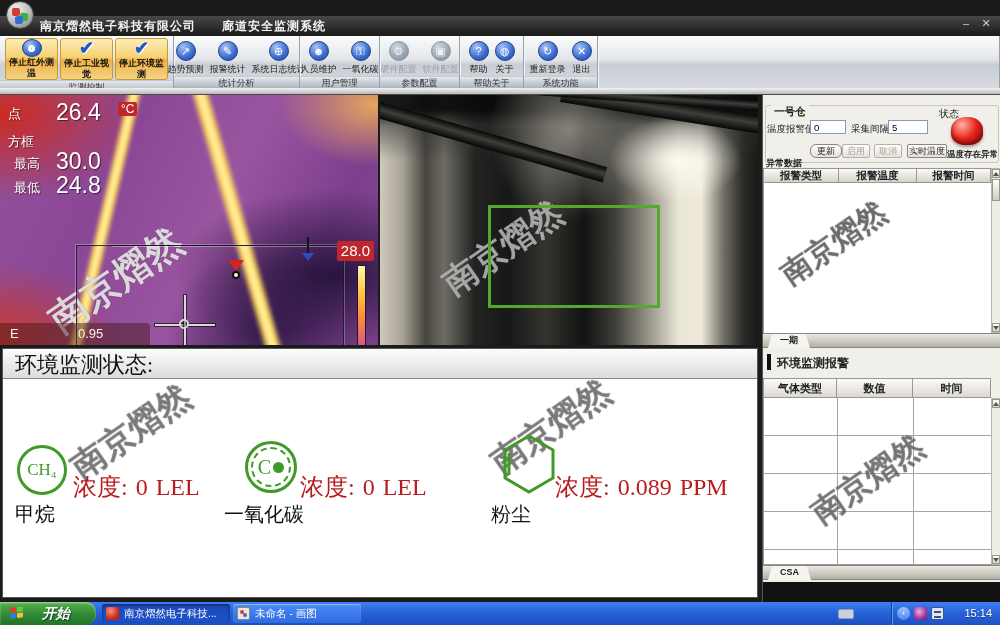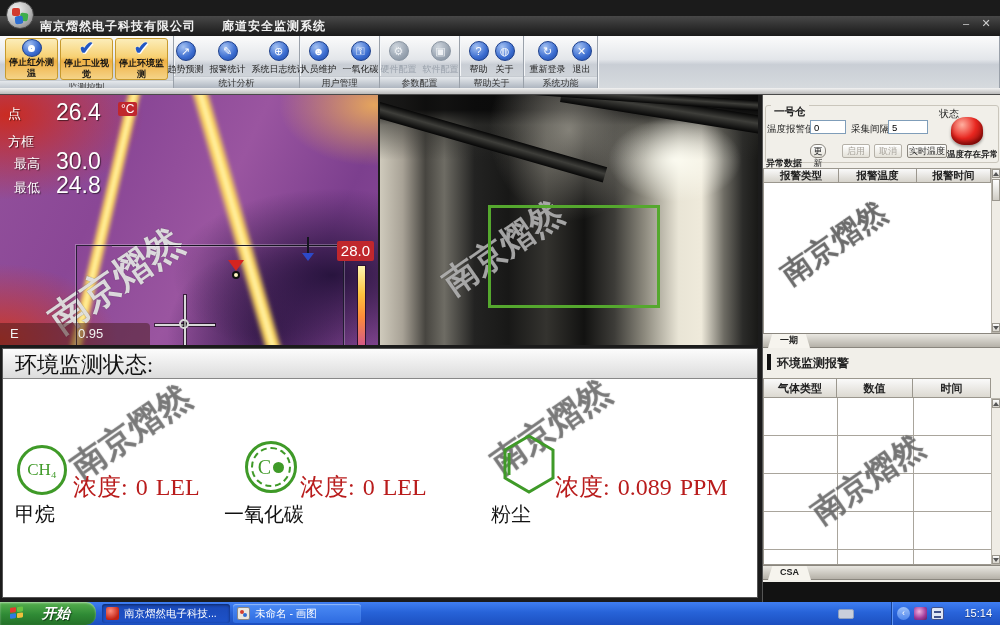--- a/index.html
+++ b/index.html
@@ -140,21 +140,21 @@
   .xpinput { position:absolute; height:14px; border:1px solid #7f9db9; background:#fff;
     font-size:9.5px; padding:0 3px; font-family:"Liberation Sans", sans-serif;}
   #temp-input { left:47px; top:25px; width:36px; }
   #int-input { left:125px; top:25px; width:40px; }
   #lamp { position:absolute; left:188px; top:22px; width:32px; height:28px;
     background:radial-gradient(circle at 35% 28%, #ffb0a0, #e8261f 48%, #8c0f0c 88%);
     border-radius:46% 46% 42% 42%; box-shadow:0 2px 3px rgba(0,0,0,.35), inset 0 -3px 4px rgba(90,0,0,.6); }
   .xpbtn { position:absolute; height:14px; border:1px solid #8a867e; border-radius:2px;
     background:linear-gradient(#fff,#e4e1d8); font-size:9px; text-align:center; line-height:12px; cursor:pointer; }
   .xpbtn.disabled { color:#a8a49c; border-color:#b5b1a8; }
-  #btn-update { left:47px; top:49px; width:16px;border-radius:6px; }
+  #btn-update { left:47px; top:49px; width:32px;border-radius:6px; }
   #btn-enable { left:79px; top:49px; width:28px; }
   #btn-cancel { left:111px; top:49px; width:28px; }
   #btn-realtime { left:144px; top:49px; width:40px; }
   #lamp-status { position:absolute; left:184px; top:54px; font-size:8.5px; font-weight:bold; }
   #abn-lbl { position:absolute; left:3px; top:62px; font-size:9px; font-weight:bold; }
   #alarm-table { position:absolute; left:0; top:73px; width:238px; height:165px; }
   .gridhead { position:absolute; top:0; height:15px; background:linear-gradient(#fafafa,#d6d3cb);
     border:1px solid #9b978e; border-left:none; font-weight:bold; text-align:center; line-height:14px;
     font-family:"Liberation Serif", serif; font-size:10.5px; }
   #ah0 { left:0; width:76px; border-left:1px solid #9b978e; }

